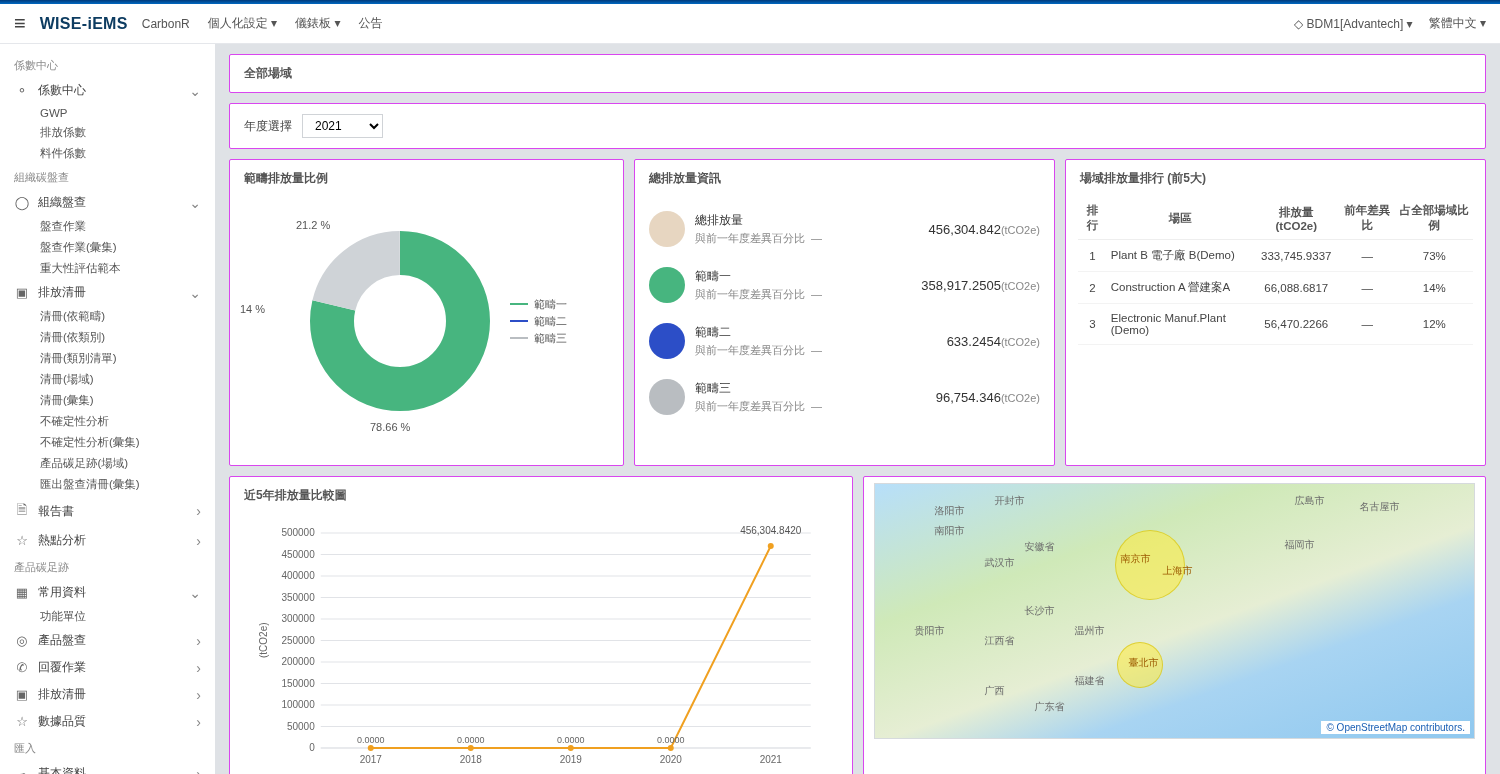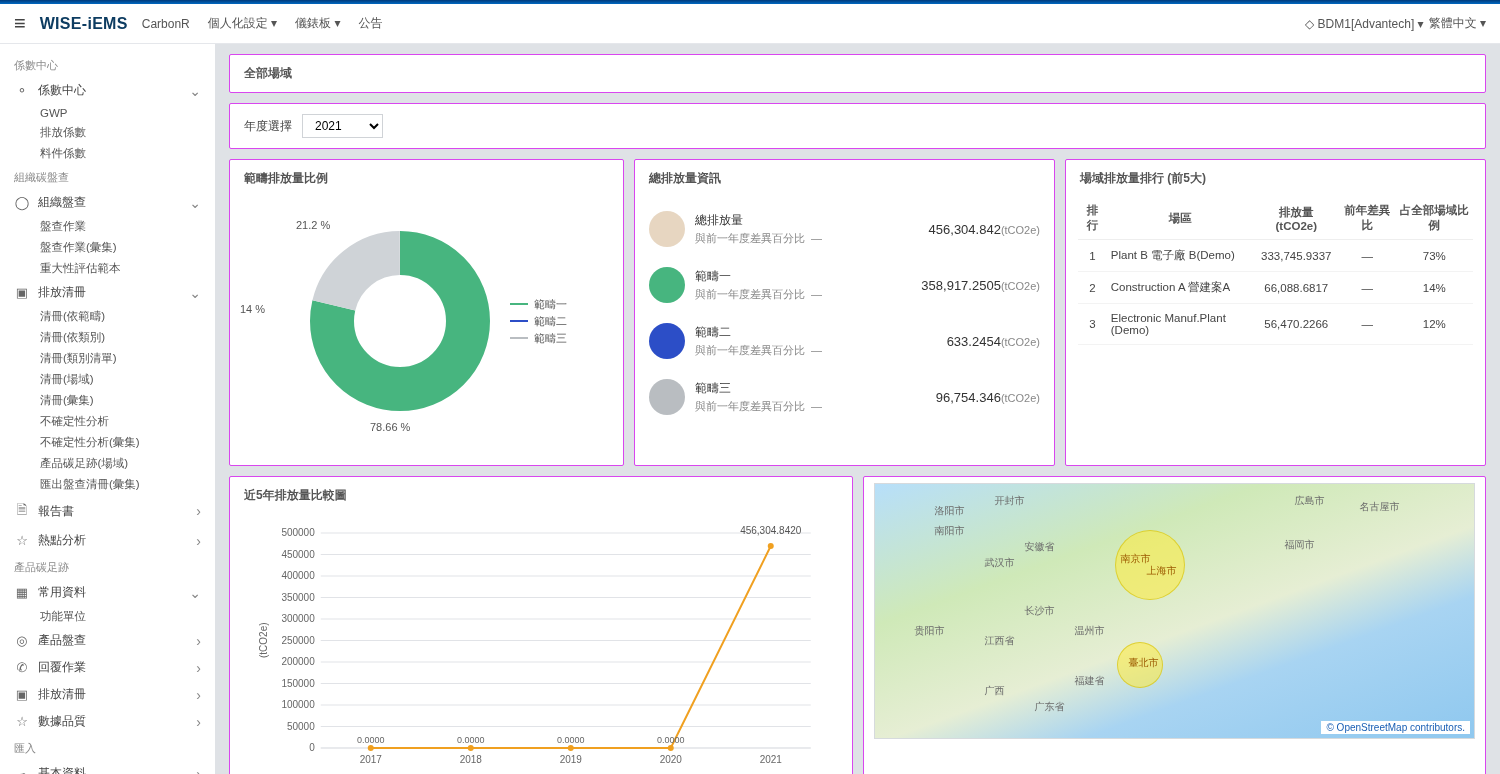--- a/index.html
+++ b/index.html
@@ -1,21 +1,21 @@
 <!DOCTYPE html>
 <html><head>
 <meta charset="utf-8">
 <style>
 *{box-sizing:border-box;margin:0;padding:0;font-family:"Microsoft JhengHei",Arial,sans-serif}
 body{background:#dfe2e6;font-size:12px;color:#444}
 .topbar{height:40px;background:#fff;display:flex;align-items:center;padding:0 14px;border-bottom:1px solid #e5e7eb;position:relative}
 .topbar .burger{font-size:20px;margin-right:14px;cursor:pointer}
 .topbar .logo{font-weight:800;color:#0d3c61;font-size:16px;letter-spacing:.3px;margin-right:14px}
 .topbar .navlink{margin-right:18px;color:#555;cursor:pointer;font-size:12px}
-.topbar .right{margin-left:auto;display:flex;align-items:center;gap:5px;color:#555}
+.topbar .right{margin-left:auto;display:flex;align-items:center;gap:16px;color:#555}
 .topbluebar{height:4px;background:linear-gradient(#003a7a,#0069c2)}
 .shell{display:flex}
 .sidebar{width:215px;background:#fff;min-height:calc(100vh - 44px);padding:8px 0;font-size:12px}
 .side-section{color:#8a8a8a;font-size:11px;padding:6px 14px 4px}
 .side-item{display:flex;align-items:center;padding:5px 14px;color:#444;cursor:pointer}
 .side-item .chev{margin-left:auto;color:#888;font-size:14px}
 .side-sub{padding:3px 14px 3px 40px;color:#555;cursor:pointer;font-size:11.5px}
 .side-icon{width:16px;text-align:center;margin-right:8px;color:#666;font-size:13px}
 .main{flex:1;padding:10px 14px 20px;display:flex;flex-direction:column;gap:10px}
 .card{background:#ffffff;border:1px solid #d946ef;border-radius:2px}
@@ -364,21 +364,21 @@
             <span class="map-label" style="left:60px;top:20px">洛阳市</span>
             <span class="map-label" style="left:120px;top:10px">开封市</span>
             <span class="map-label" style="left:60px;top:40px">南阳市</span>
             <span class="map-label" style="left:150px;top:56px">安徽省</span>
             <span class="map-label" style="left:110px;top:72px">武汉市</span>
             <span class="map-label" style="left:150px;top:120px">长沙市</span>
             <span class="map-label" style="left:40px;top:140px">贵阳市</span>
             <span class="map-label" style="left:110px;top:150px">江西省</span>
             <span class="map-label" style="left:200px;top:140px">温州市</span>
             <span class="map-label" style="left:246px;top:68px;color:#9c5a00">南京市</span>
-            <span class="map-label" style="left:272px;top:80px;color:#9c5a00">上海市</span>
+            <span class="map-label" style="left:288px;top:80px;color:#9c5a00">上海市</span>
             <span class="map-label" style="left:254px;top:172px;color:#9c5a00">臺北市</span>
             <span class="map-label" style="left:110px;top:200px">广西</span>
             <span class="map-label" style="left:200px;top:190px">福建省</span>
             <span class="map-label" style="left:160px;top:216px">广东省</span>
             <span class="map-label" style="left:420px;top:10px">広島市</span>
             <span class="map-label" style="left:485px;top:16px">名古屋市</span>
             <span class="map-label" style="left:410px;top:54px">福岡市</span>
             <span class="map-attr">© OpenStreetMap contributors.</span>
           </div>
 

